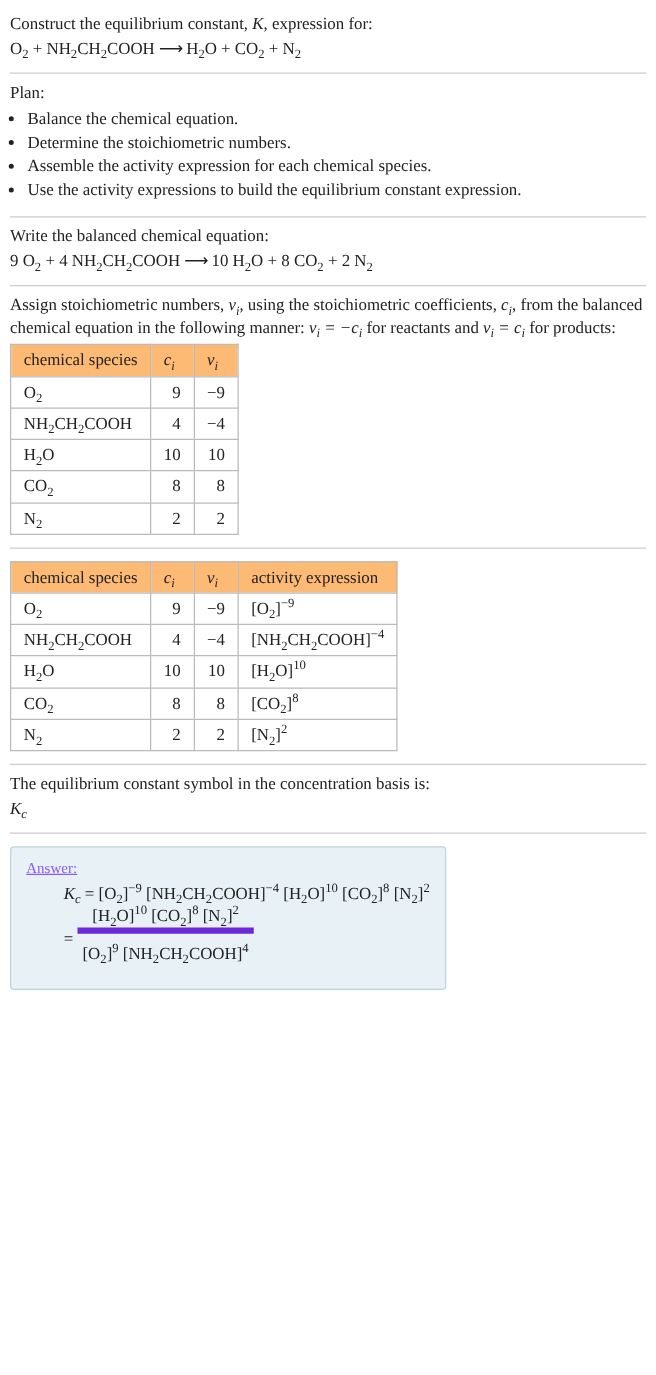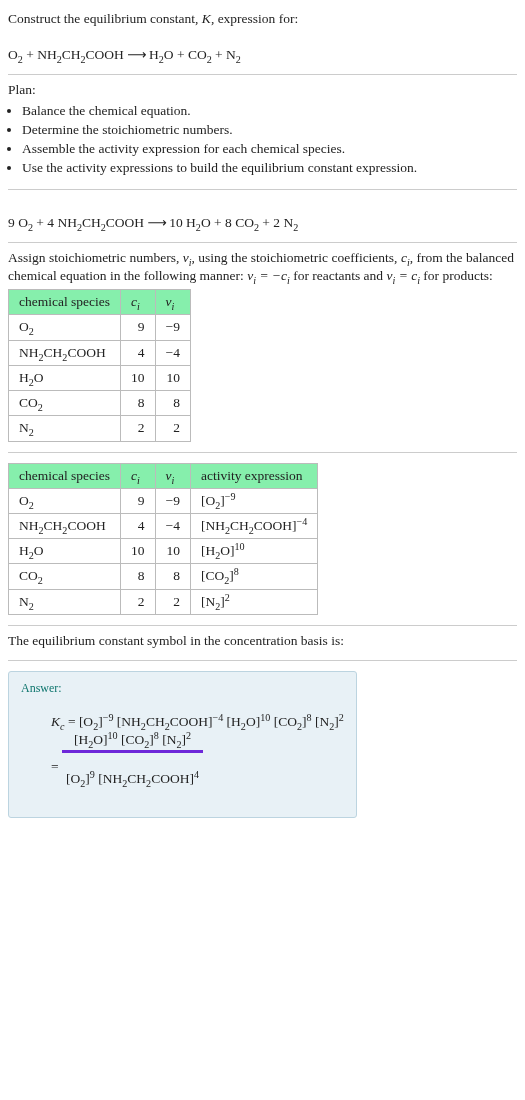--- a/index.html
+++ b/index.html
@@ -29,49 +29,50 @@
     margin-top: 4px;
   }
   table.data th, table.data td {
     border: 1px solid #bbb;
     padding: 3px 10px;
     text-align: left;
     font-weight: normal;
     font-size: 13.5px;
   }
   table.data th {
-    background: #86efac;
+    background: #fdba74;
   }
   table.data td.num { text-align: right; }
   .answerbox {
     background: #e8f1f6;
     border: 1px solid #bcd4e0;
     border-radius: 3px;
     padding: 8px 12px 12px 12px;
     margin-top: 4px;
     display: inline-block;
     max-width: 420px;
   }
   .answerbox .label {
     font-size: 12px;
-    color: #0f766e;
-    margin-bottom: 17px;
+    color: #8b5cf6;
+    margin-bottom: 3px;
+    text-decoration: underline;
   }
   .frac {
     display: inline-block;
     vertical-align: middle;
     text-align: center;
   }
-  .frac .top { display:block; border-bottom:3px solid #6d28d9; padding:0 4px; }
-  .frac .bot { display:block; padding:17px 4px; }
+  .frac .top { display:block; border-bottom:5px solid #6d28d9; padding:0 4px; }
+  .frac .bot { display:block; padding:7px 4px; }
   .arrow { letter-spacing: -1px; }
   ul.plan { margin: 2px 0 0 0; padding-left: 14px; }
   ul.plan li { margin: 1px 0; }
   .indent { padding-left: 30px; display:block; }
-  .eq-line { margin-top:18px; }
+  .eq-line { margin-top:2px; }
 </style>
 </head>
 <body>
 
 <div class="section">
   <div>
     <span>Construct the equilibrium constant, </span><span class="ital">K</span><span>, expression for:</span>
   </div>
   <div class="eq-line">
     O<sub>2</sub> + NH<sub>2</sub>CH<sub>2</sub>COOH <span class="arrow">⟶</span> H<sub>2</sub>O + CO<sub>2</sub> + N<sub>2</sub>
@@ -84,20 +85,21 @@
   <ul class="plan">
     <li>Balance the chemical equation.</li>
     <li>Determine the stoichiometric numbers.</li>
     <li>Assemble the activity expression for each chemical species.</li>
     <li>Use the activity expressions to build the equilibrium constant expression.</li>
   </ul>
 </div>
 <hr class="sep">
 
 <div class="section">
+  <div>Write the balanced chemical equation:</div>
   <div class="eq-line">
     9 O<sub>2</sub> + 4 NH<sub>2</sub>CH<sub>2</sub>COOH <span class="arrow">⟶</span> 10 H<sub>2</sub>O + 8 CO<sub>2</sub> + 2 N<sub>2</sub>
   </div>
 </div>
 <hr class="sep">
 
 <div class="section">
   <div>
     <span>Assign stoichiometric numbers, </span><span class="ital">ν<sub>i</sub></span><span>, using the stoichiometric coefficients, </span><span class="ital">c<sub>i</sub></span><span>, from the balanced chemical equation in the following manner: </span><span class="ital">ν<sub>i</sub> = −c<sub>i</sub></span><span> for reactants and </span><span class="ital">ν<sub>i</sub> = c<sub>i</sub></span><span> for products:</span>
   </div>
@@ -177,20 +179,21 @@
           <td class="num">2</td>
           <td>[N<sub>2</sub>]<sup><span>2</span></sup></td>
         </tr>
   </tbody>
     </table>
 </div>
 <hr class="sep">
 
 <div class="section">
   <div>The equilibrium constant symbol in the concentration basis is:</div>
+  <div class="ital eq-line">K<sub>c</sub></div>
 </div>
 <hr class="sep">
 
 <div class="section">
 
   <div class="answerbox">
     <div class="label">Answer:</div>
     <div class="indent">
       <span class="ital">K<sub>c</sub></span> =
       [O<sub>2</sub>]<sup>−9</sup> [NH<sub>2</sub>CH<sub>2</sub>COOH]<sup>−4</sup> [H<sub>2</sub>O]<sup>10</sup> [CO<sub>2</sub>]<sup>8</sup> [N<sub>2</sub>]<sup>2</sup>

